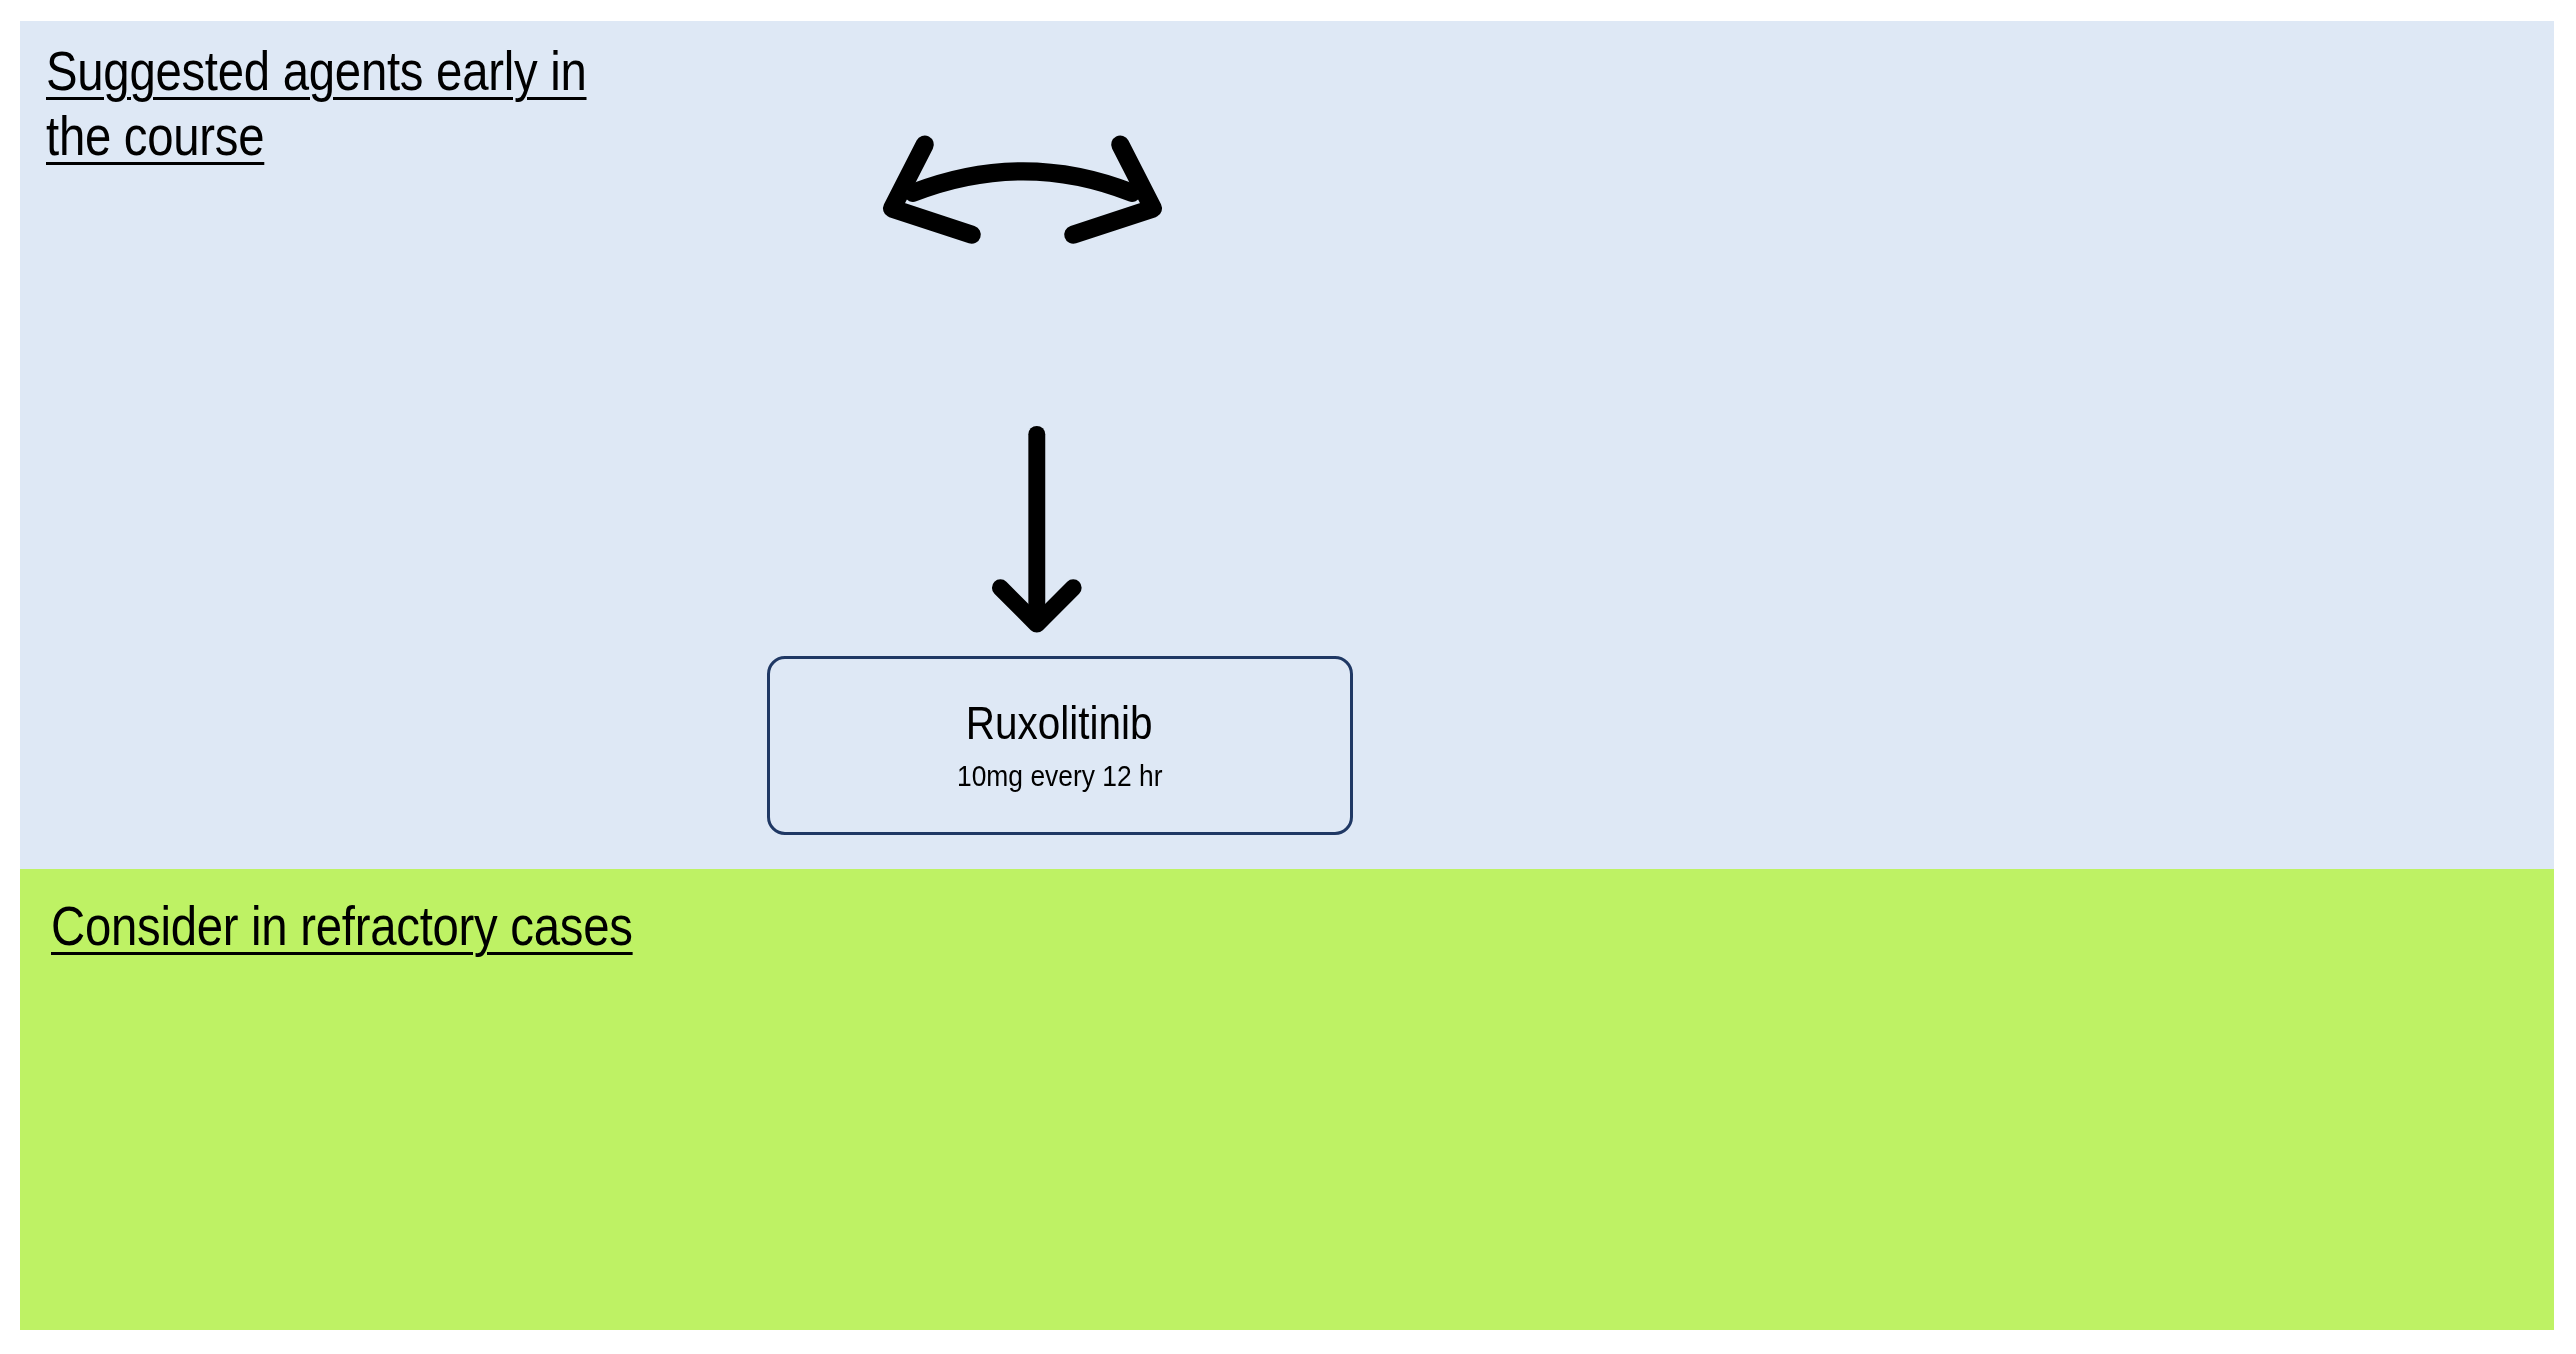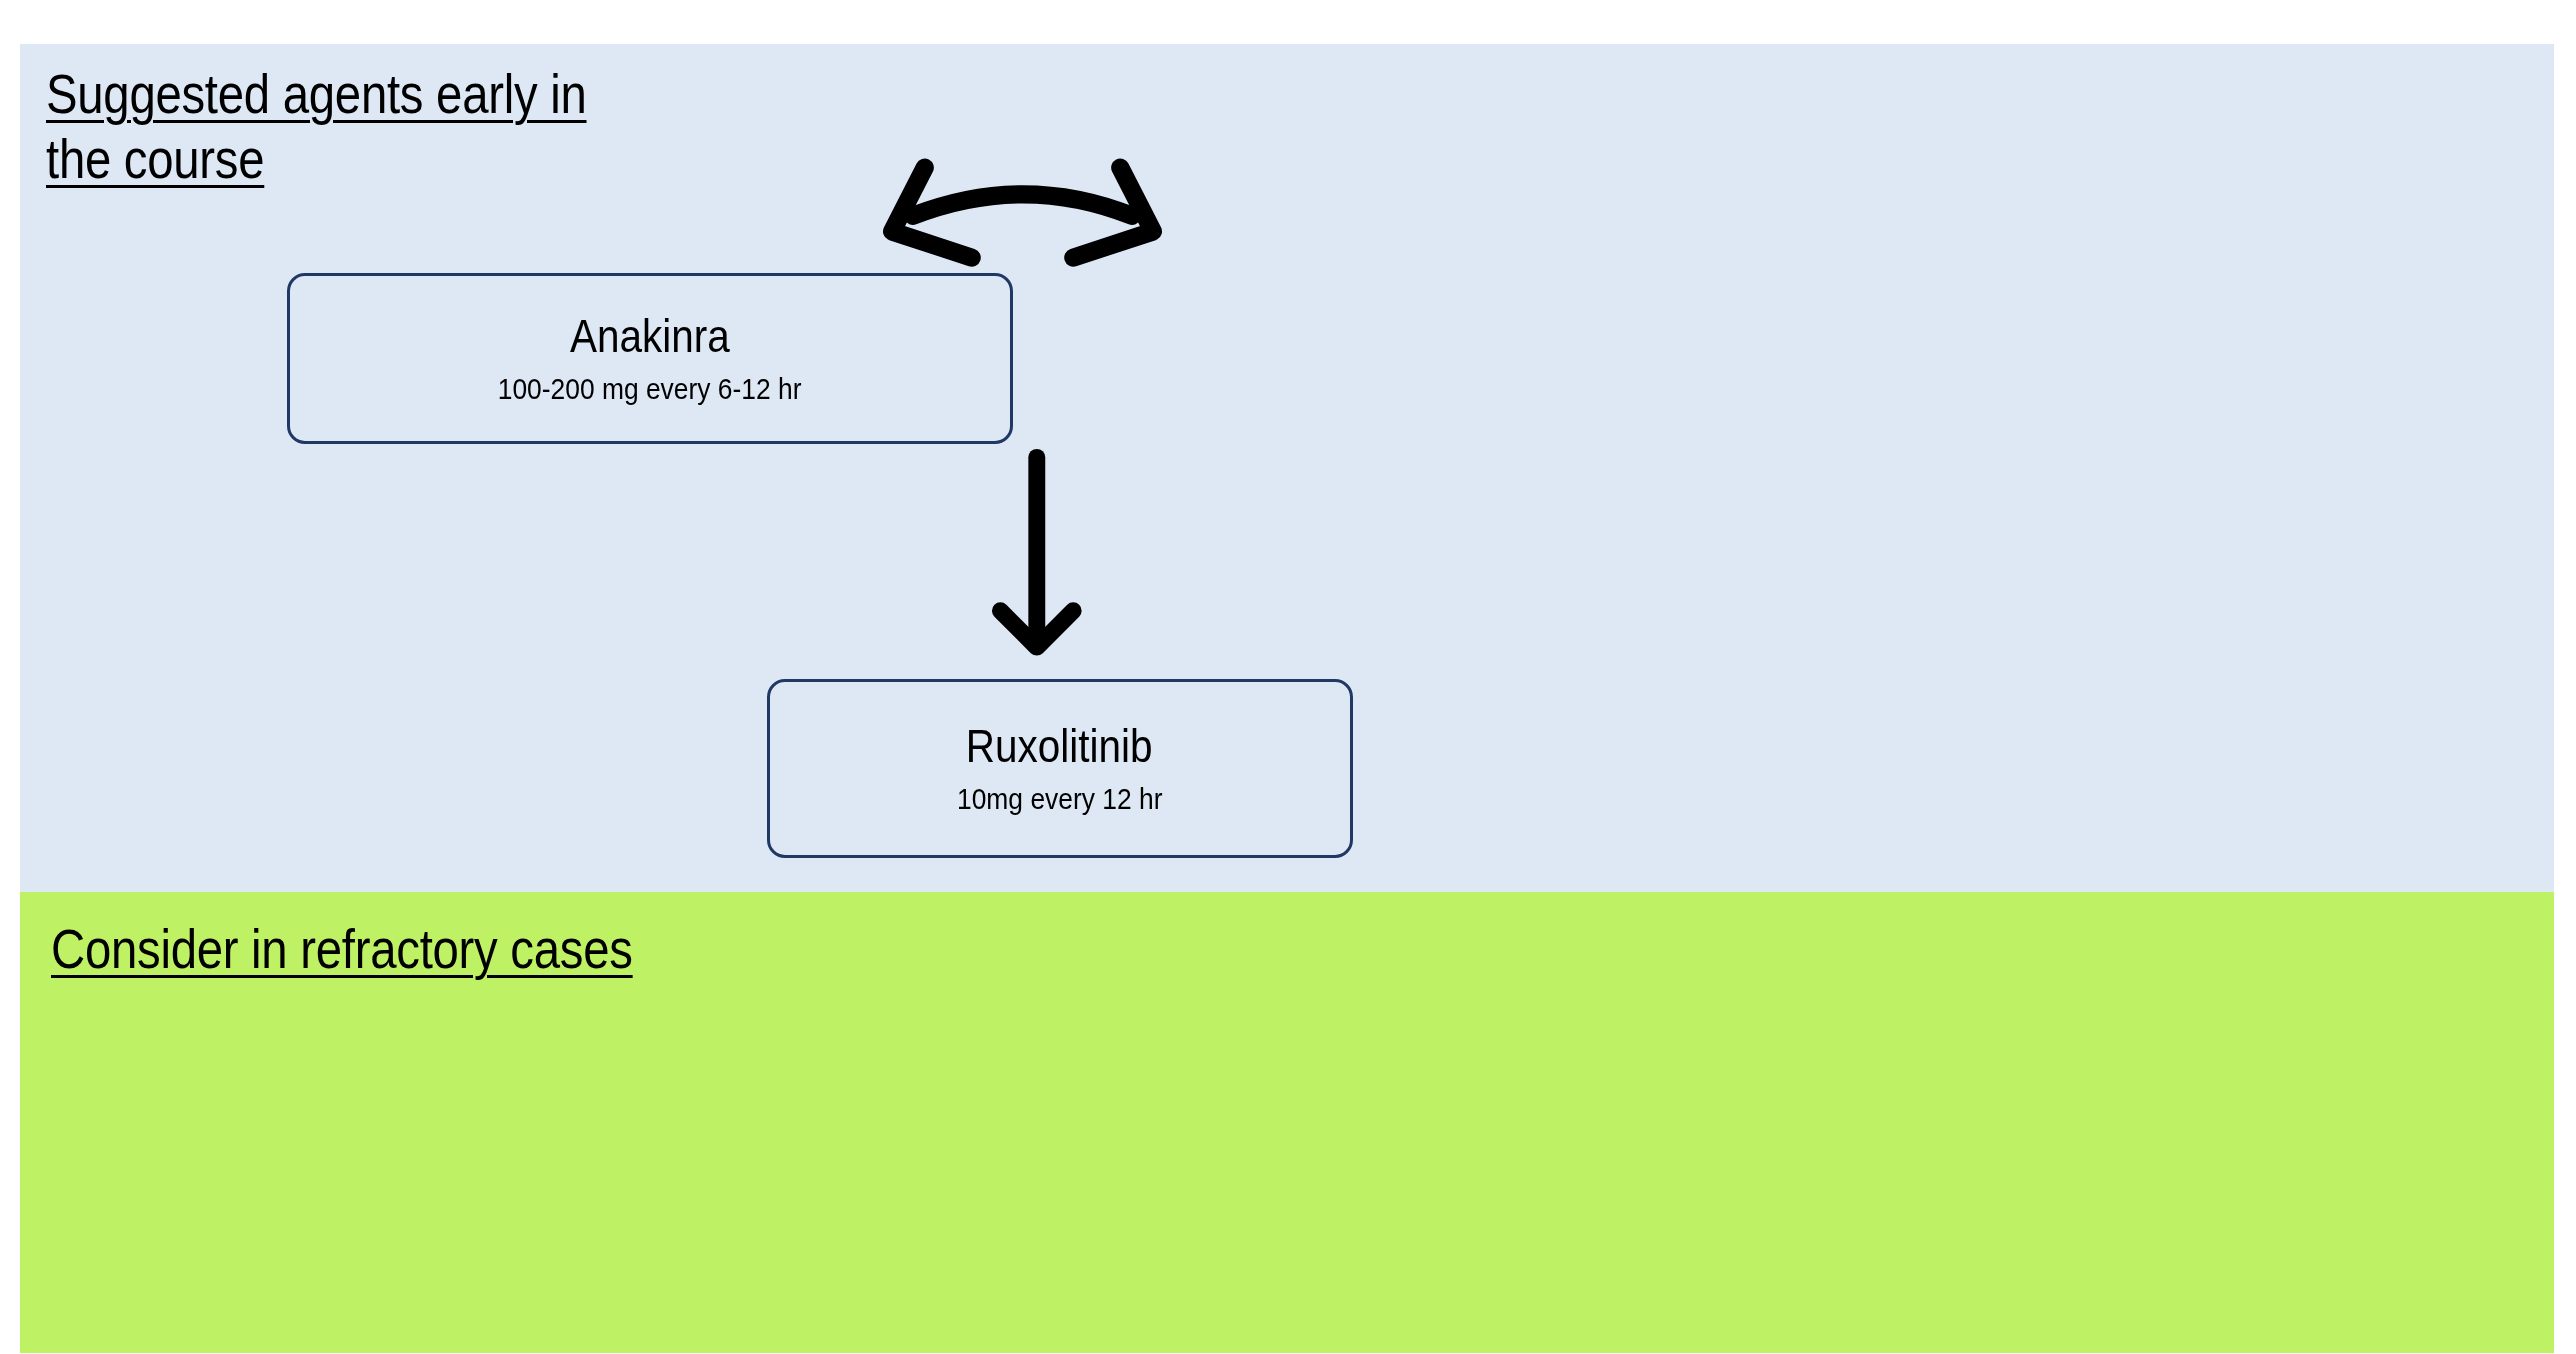--- a/index.html
+++ b/index.html
@@ -1,20 +1,20 @@
 <!DOCTYPE html>
 <html style="font-size:10.4px"><head>
 <meta charset="utf-8">
 <style>
   html,body{margin:0;padding:0;background:#ffffff;}
   body{width:2576px;height:1354px;position:relative;overflow:hidden;
        font-family:"Liberation Sans","DejaVu Sans",sans-serif;
        -webkit-font-smoothing:antialiased;}
 
-  .panel{position:absolute;left:19.5px;width:2534px;margin-top:23px;}
+  .panel{position:absolute;left:19.5px;width:2534px;}
   #blue-panel{top:21px;height:848px;background:#dee8f5;}
   #green-panel{top:869px;height:461px;background:#bef264;}
 
   .section-heading{
     position:absolute;color:#000;font-weight:400;
     font-size:55px;line-height:1.18;letter-spacing:-0.3px;
     transform:scaleX(0.86);transform-origin:left top;
     white-space:pre-line;
   }
   .section-heading span{
@@ -74,24 +74,20 @@
     <path d="M 92 104 Q 262 38 428 104" fill="none" stroke="#000000" stroke-width="28" stroke-linecap="round"></path>
     <path d="M 110 30 L 60 128 L 182 168" fill="none" stroke="#000000" stroke-width="28" stroke-linecap="round" stroke-linejoin="round"></path>
     <path d="M 410 30 L 460 128 L 338 168" fill="none" stroke="#000000" stroke-width="28" stroke-linecap="round" stroke-linejoin="round"></path>
   </svg>
 
   <svg class="arrow-svg" id="down-arrow" viewBox="0 0 260 330">
     <line x1="72" y1="14" x2="72" y2="290" stroke="#000000" stroke-width="26" stroke-linecap="round"></line>
     <path d="M 16 250 L 72 306 L 128 250" fill="none" stroke="#000000" stroke-width="26" stroke-linecap="round" stroke-linejoin="round"></path>
   </svg>
 
-  <div class="drug-box" id="box-anakinra">
-    <div class="drug-name">Anakinra</div>
-    <div class="drug-dose">100-200 mg every 6-12 hr</div>
-  </div>
 
 
   <div class="drug-box" id="box-ruxolitinib">
     <div class="drug-name">Ruxolitinib</div>
     <div class="drug-dose">10mg every 12 hr</div>
   </div>
 
 </div>
 
 <div class="panel" id="green-panel">

